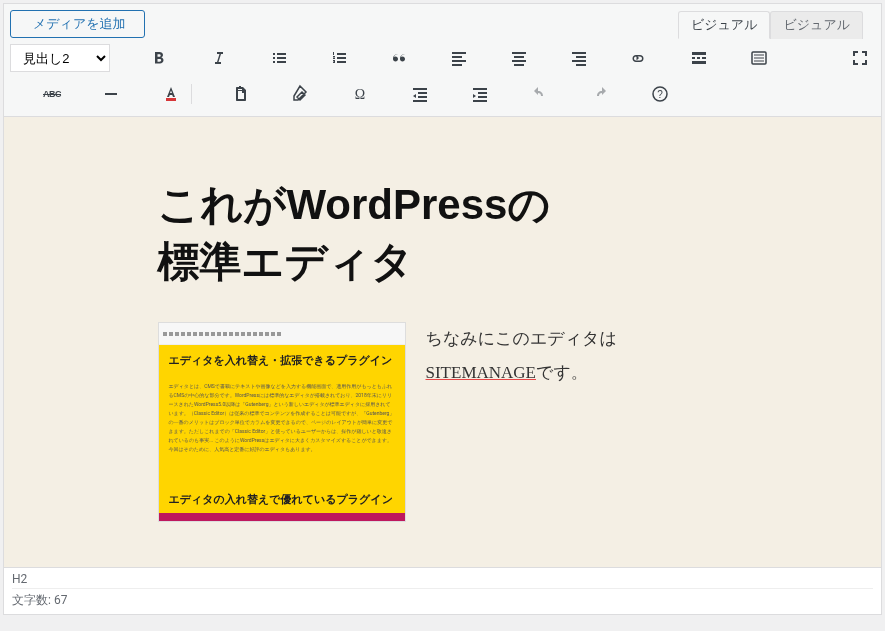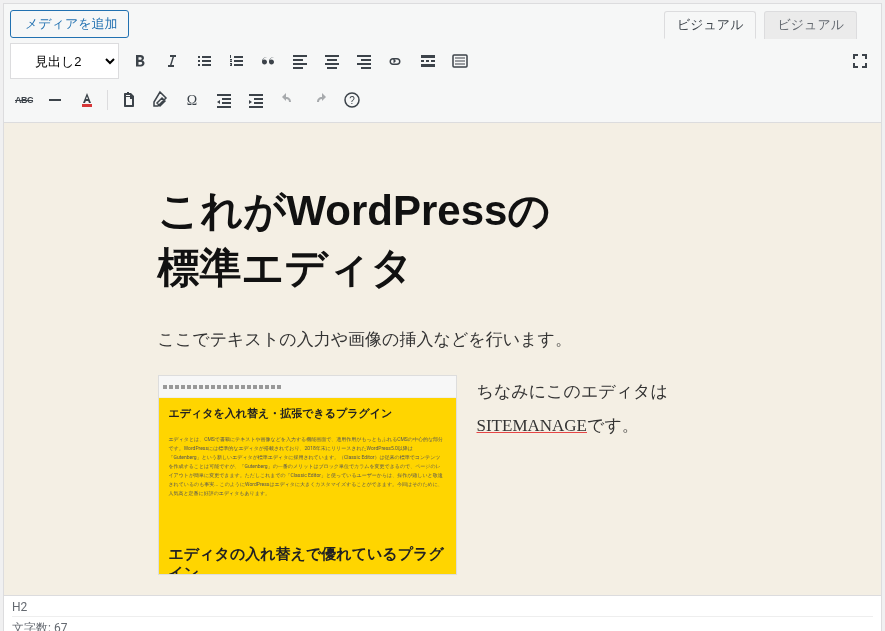--- a/index.html
+++ b/index.html
@@ -25,33 +25,33 @@
     padding: 6px 6px 0 6px;
     background: #f6f7f7;
   }
   .add-media-btn {
     display: inline-flex;
     align-items: center;
     gap: 4px;
     border: 1px solid #2271b1;
     background: #f6f7f7;
     color: #2271b1;
-    padding: 4px 10px;
+    padding: 4px 18px;
     border-radius: 3px;
     font-size: 13px;
     cursor: pointer;
   }
   .add-media-btn .dashicon {
     font-size: 16px;
     line-height: 1;
   }
   .tabs {
     display: flex;
-    gap: 8px;
-    margin-right: 18px;
+    gap: 0;
+    margin-right: 12px;
   }
   .tab {
     border: 1px solid #dcdcde;
     border-bottom: none;
     padding: 4px 12px;
     font-size: 13px;
     background: #ebebeb;
     color: #646970;
     cursor: pointer;
     position: relative;
@@ -69,40 +69,41 @@
     padding: 2px 6px 4px 6px;
   }
   .toolbar-row {
     display: flex;
     align-items: center;
     gap: 2px;
     padding: 3px 0;
     flex-wrap: nowrap;
   }
   .format-select {
-    height: 36px;
+    height: 28px;
     font-size: 13px;
-    padding: 2px 20px;
+    padding: 2px 8px;
     border: 1px solid #dcdcde;
     background: #fff;
     min-width: 100px;
     margin-right: 4px;
   }
   .tbtn {
     width: 30px;
     height: 30px;
     display: inline-flex;
     align-items: center;
     justify-content: center;
     border: 1px solid transparent;
     background: transparent;
     cursor: pointer;
     color: #3c434a;
     font-size: 18px;
     border-radius: 2px;
+    margin-left: 28px;
   }
   .tbtn svg { width: 20px; height: 20px; fill: #3c434a; }
   .spacer { flex: 1; }
   .fullscreen-btn { margin-left: auto; }
   .abc-label { font-size: 9px; font-weight: bold; letter-spacing: -0.5px; }
   .content-area {
     background: #f4efe4;
     min-height: 450px;
     padding: 60px 0 20px 0;
     overflow: auto;
@@ -125,21 +126,21 @@
     font-size: 17px;
     color: #333;
     margin-bottom: 24px;
   }
   .img-text-row {
     display: flex;
     gap: 20px;
     align-items: flex-start;
   }
   .embedded-img {
-    width: 299px;
+    width: 248px;
     height: 200px;
     background: #be185d;
     border: 1px solid #ddd;
     flex-shrink: 0;
     position: relative;
     overflow: hidden;
   }
   .emb-toolbar {
     height: 22px;
     background: #f7f7f7;
@@ -162,21 +163,21 @@
     padding: 6px 10px;
     font-size: 5px;
     color: #555;
     line-height: 1.8;
     height: 110px;
     overflow: hidden;
   }
   .emb-yellow-footer {
     background: #ffd500;
     padding: 6px 10px;
-    font-size: 15px;
+    font-size: 11px;
     color: #222;
     font-weight: bold;
   }
   .side-text p {
     font-family: "Yu Mincho", "Hiragino Mincho ProN", serif;
     font-size: 17px;
     color: #333;
     line-height: 2;
   }
   .underlined {
@@ -348,21 +349,20 @@
             <text x="10" y="14" text-anchor="middle" font-size="10">?</text>
           </svg>
         </button>
     </div>
   </div>
 
   <div class="content-area">
     <div class="content-inner">
       <h2 style="white-space:pre-line;">これがWordPressの
 標準エディタ</h2>
-      <p class="lead">ここでテキストの入力や画像の挿入などを行います。</p>
       <div class="img-text-row">
         <div class="embedded-img">
           <div class="emb-toolbar">
             <span></span>
               <span></span>
               <span></span>
               <span></span>
               <span></span>
               <span></span>
               <span></span>

